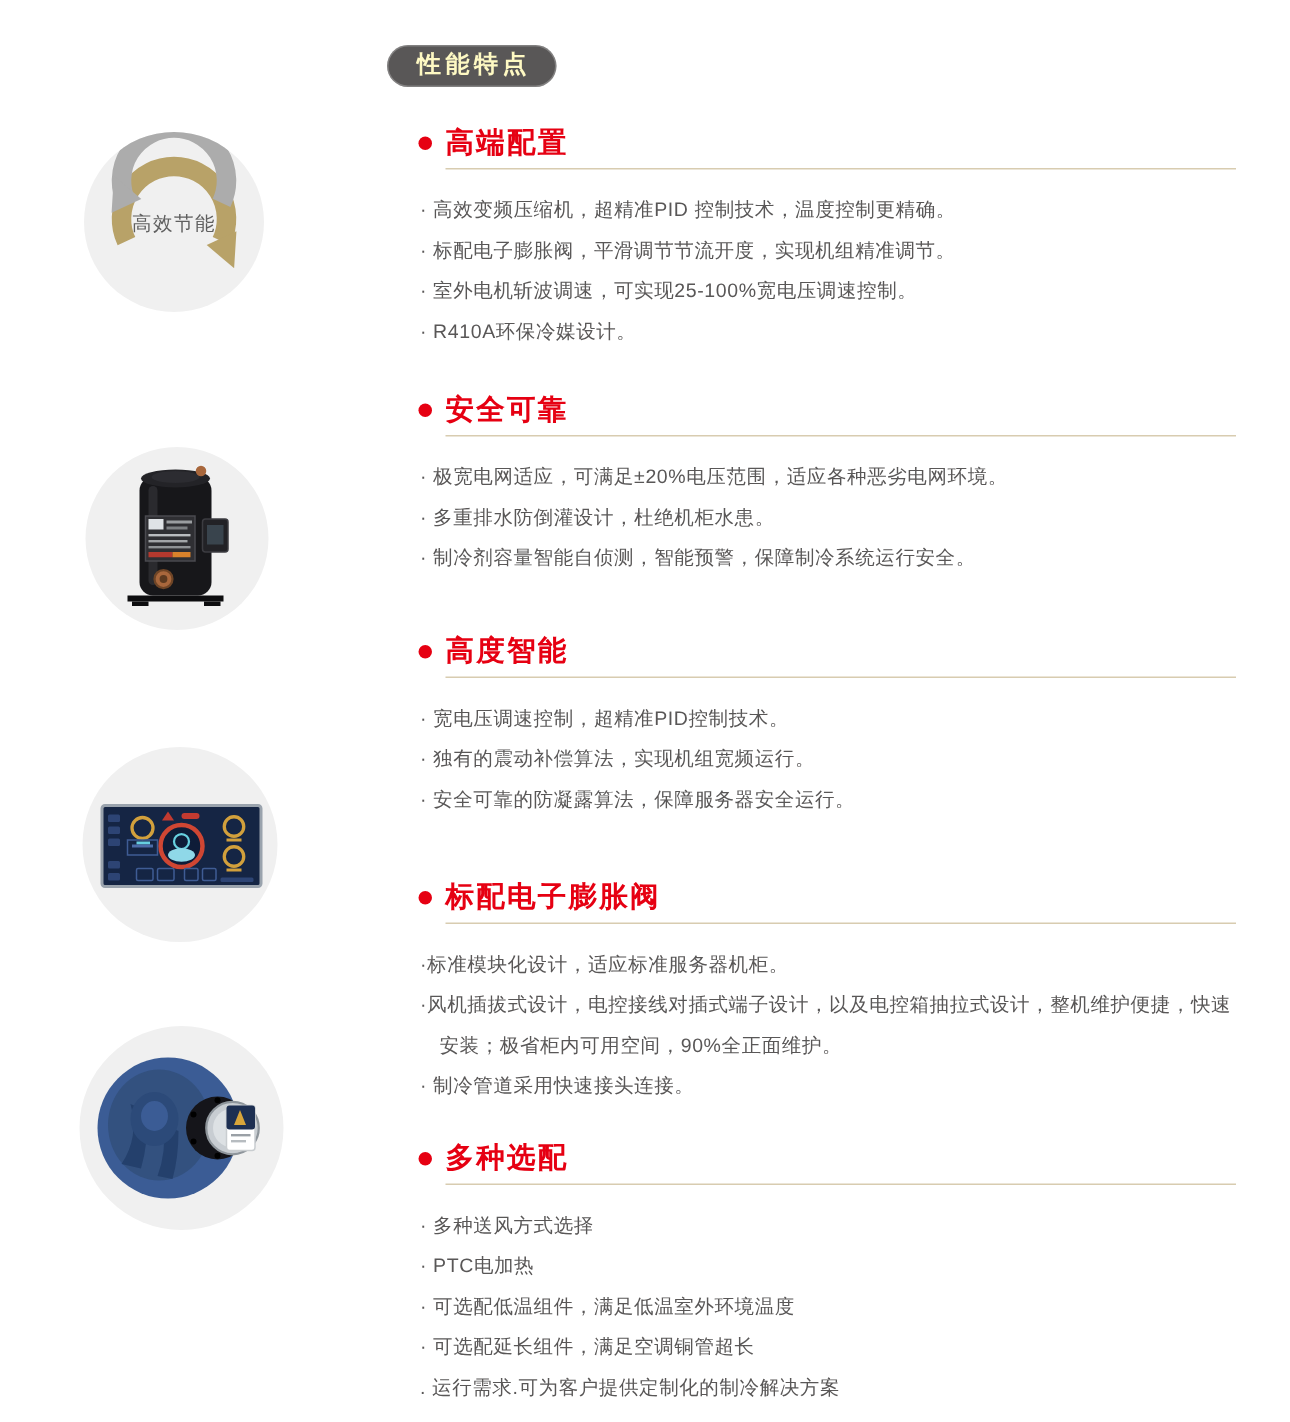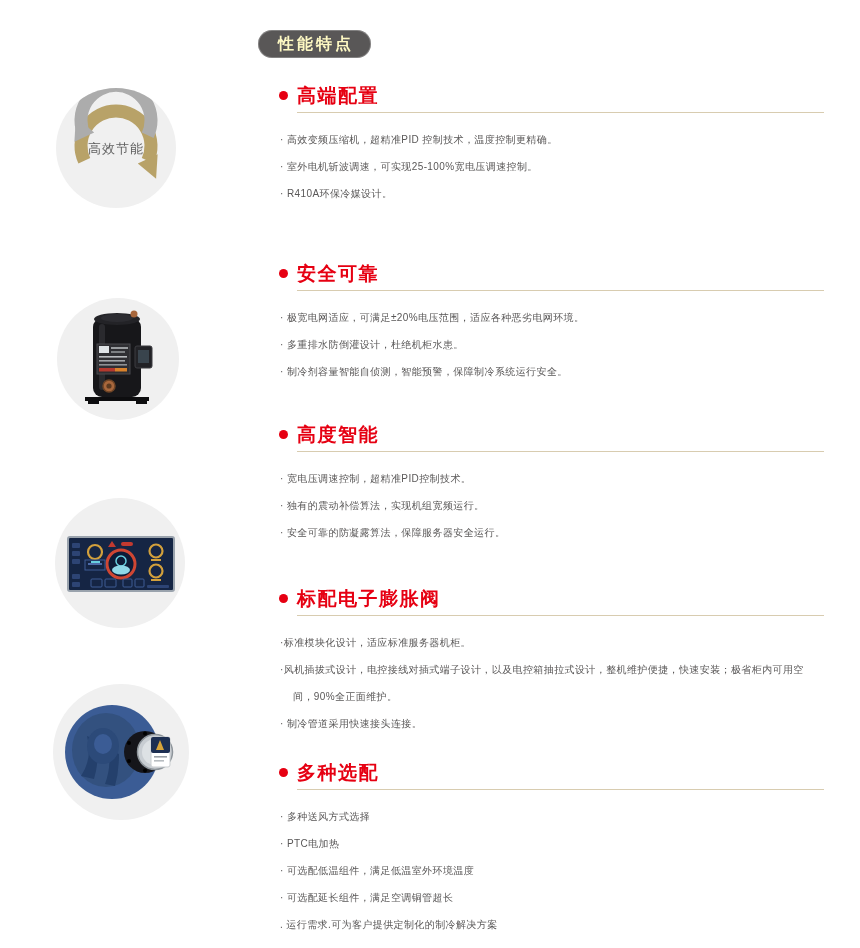--- a/index.html
+++ b/index.html
@@ -52,21 +52,21 @@
   .sec-title {
     font-size: 19px; font-weight: bold; letter-spacing: 1.5px;
     color: var(--accent_red, #e60012); line-height: 21px;
   }
   .rule {
     height: 1px; background: var(--underline, #d8ccb0);
     margin: 6px 0 0 21px;
   }
   ul.items { list-style: none; margin: 13px 0 0 4px; }
   ul.items li {
-    font-size: 10px; line-height: 27px; letter-spacing: 0.4px;
+    font-size: 13px; line-height: 27px; letter-spacing: 0.4px;
     color: var(--body_text, #595757);
     padding-left: 13px; text-indent: -13px;
   }
 </style>
 </head>
 <body>
 
 <div class="page">
 
   <div class="badge">性能特点</div>
@@ -162,20 +162,21 @@
   <div class="content">
     <div id="sections">
   <section class="feature-section s0">
     <div class="sec-head">
       <span class="dot"></span>
       <h2 class="sec-title">高端配置</h2>
     </div>
     <div class="rule"></div>
     <ul class="items">
             <li>· 高效变频压缩机，超精准PID 控制技术，温度控制更精确。</li>
+            <li>· 标配电子膨胀阀，平滑调节节流开度，实现机组精准调节。</li>
             <li>· 室外电机斩波调速，可实现25-100%宽电压调速控制。</li>
             <li>·  R410A环保冷媒设计。</li>
           </ul>
   </section>
 
   <section class="feature-section s1">
     <div class="sec-head">
       <span class="dot"></span>
       <h2 class="sec-title">安全可靠</h2>
     </div>

